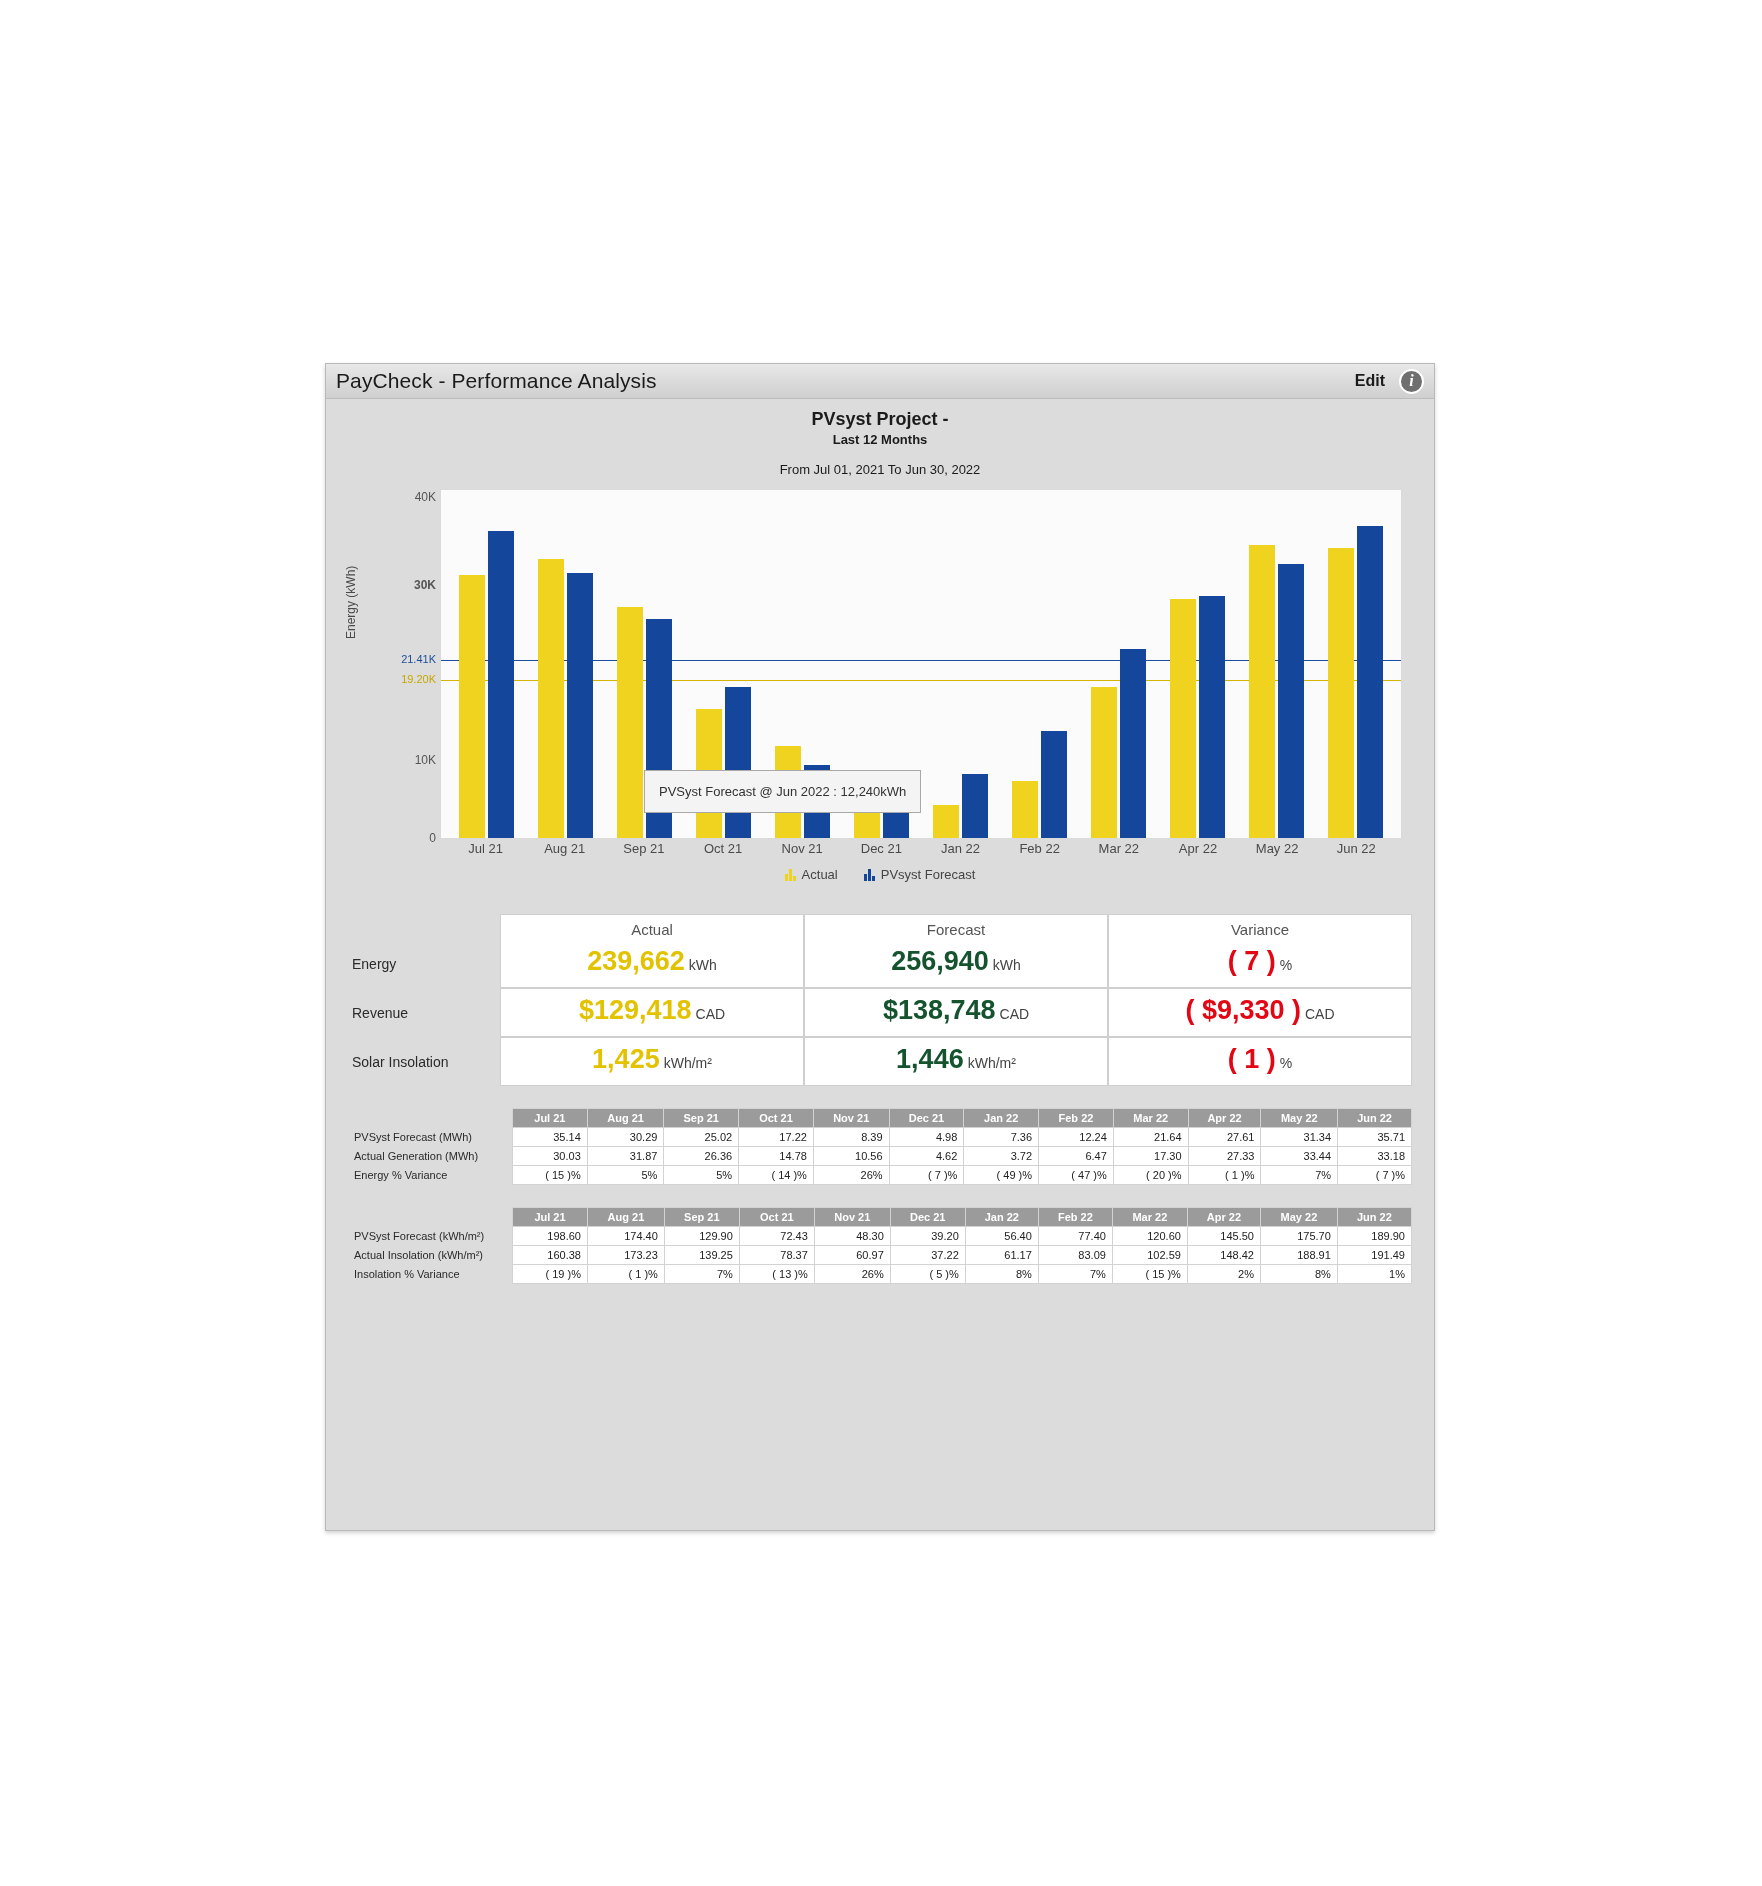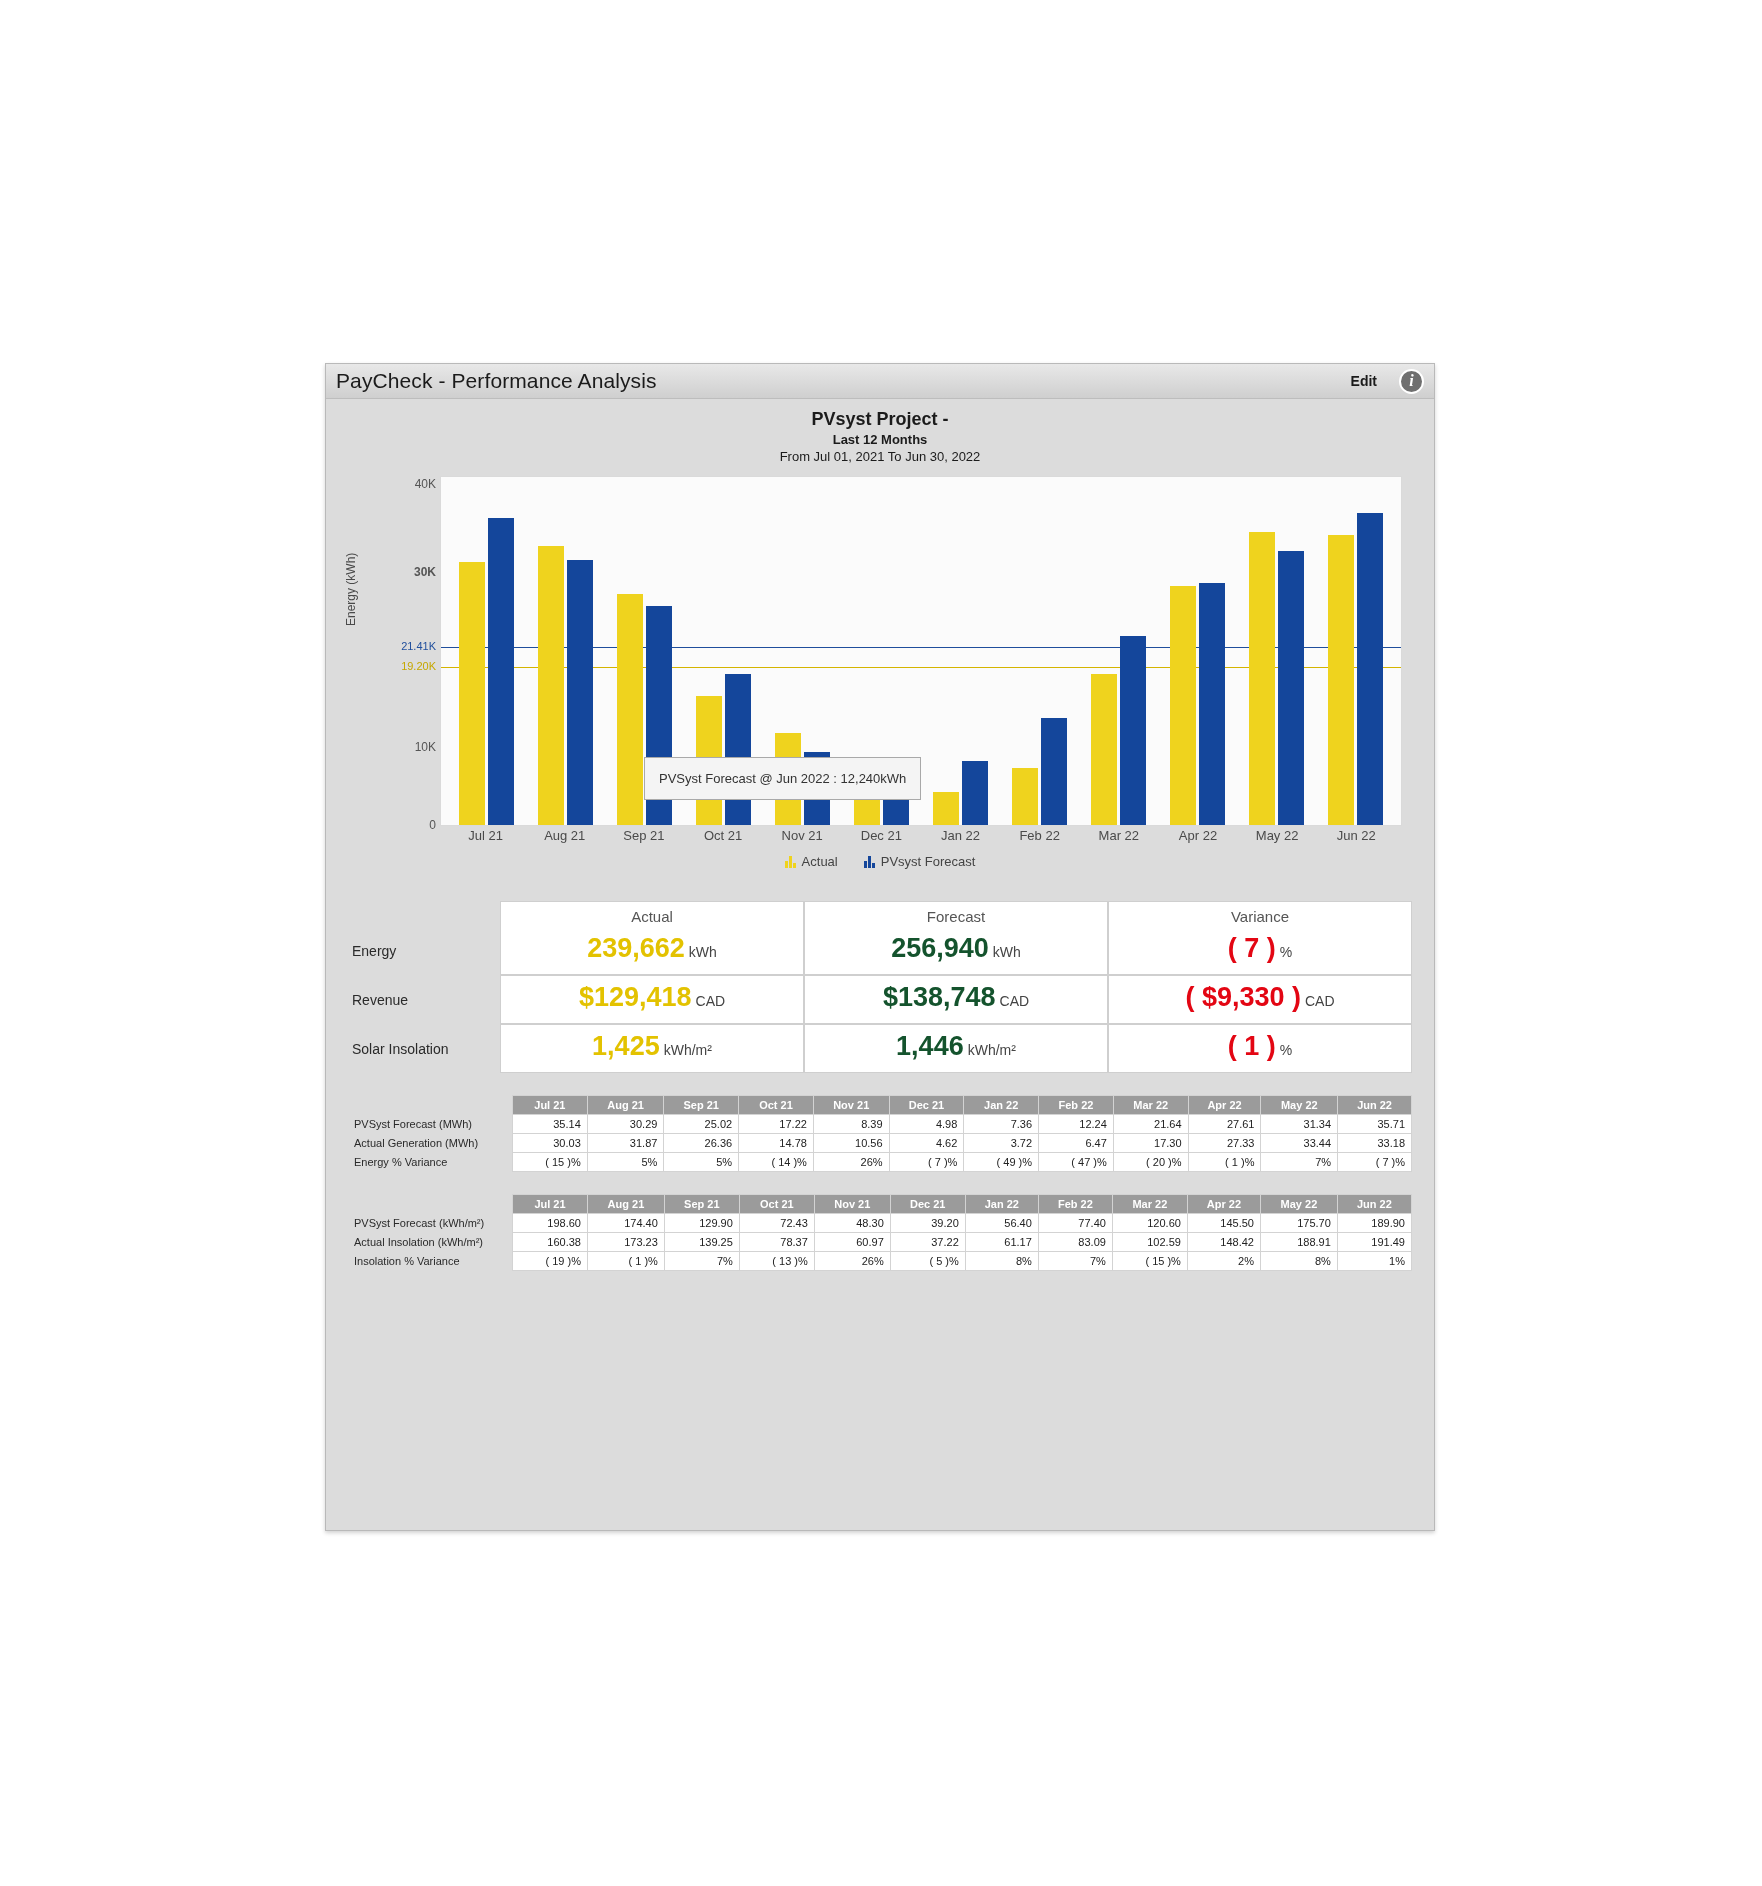--- a/index.html
+++ b/index.html
@@ -37,24 +37,24 @@
     padding: 0 10px;
   }
   .titlebar .title {
     font-size: 21px;
     font-weight: normal;
     color: #1b1b1b;
     letter-spacing: .1px;
   }
   .titlebar .spacer { flex: 1; }
   .titlebar .edit {
-    font-size: 14px;
+    font-size: 16px;
     font-weight: bold;
     color: #1b1b1b;
-    margin-right: 22px;
+    margin-right: 14px;
     cursor: pointer;
   }
   .info-icon {
     width: 25px; height: 25px;
     border-radius: 50%;
     background: #6f6f6f;
     color: #fff;
     font-family: "Liberation Serif", serif;
     font-style: italic;
     font-weight: bold;
@@ -69,21 +69,21 @@
     text-align: center;
     padding-top: 10px;
   }
   .chart-head .h1 {
     font-size: 18px; font-weight: bold; color: #1b1b1b;
   }
   .chart-head .h2 {
     font-size: 13px; font-weight: bold; color: #1b1b1b; margin-top: 2px;
   }
   .chart-head .h3 {
-    font-size: 13px; color: #1b1b1b; margin-top: 2px;
+    font-size: 13px; color: #1b1b1b; margin-top: 15px;
   }
 
   
   .chart-wrap {
     position: relative;
     margin: 12px 22px 0 22px;
     height: 395px;
   }
   .ylabel {
     position: absolute;

